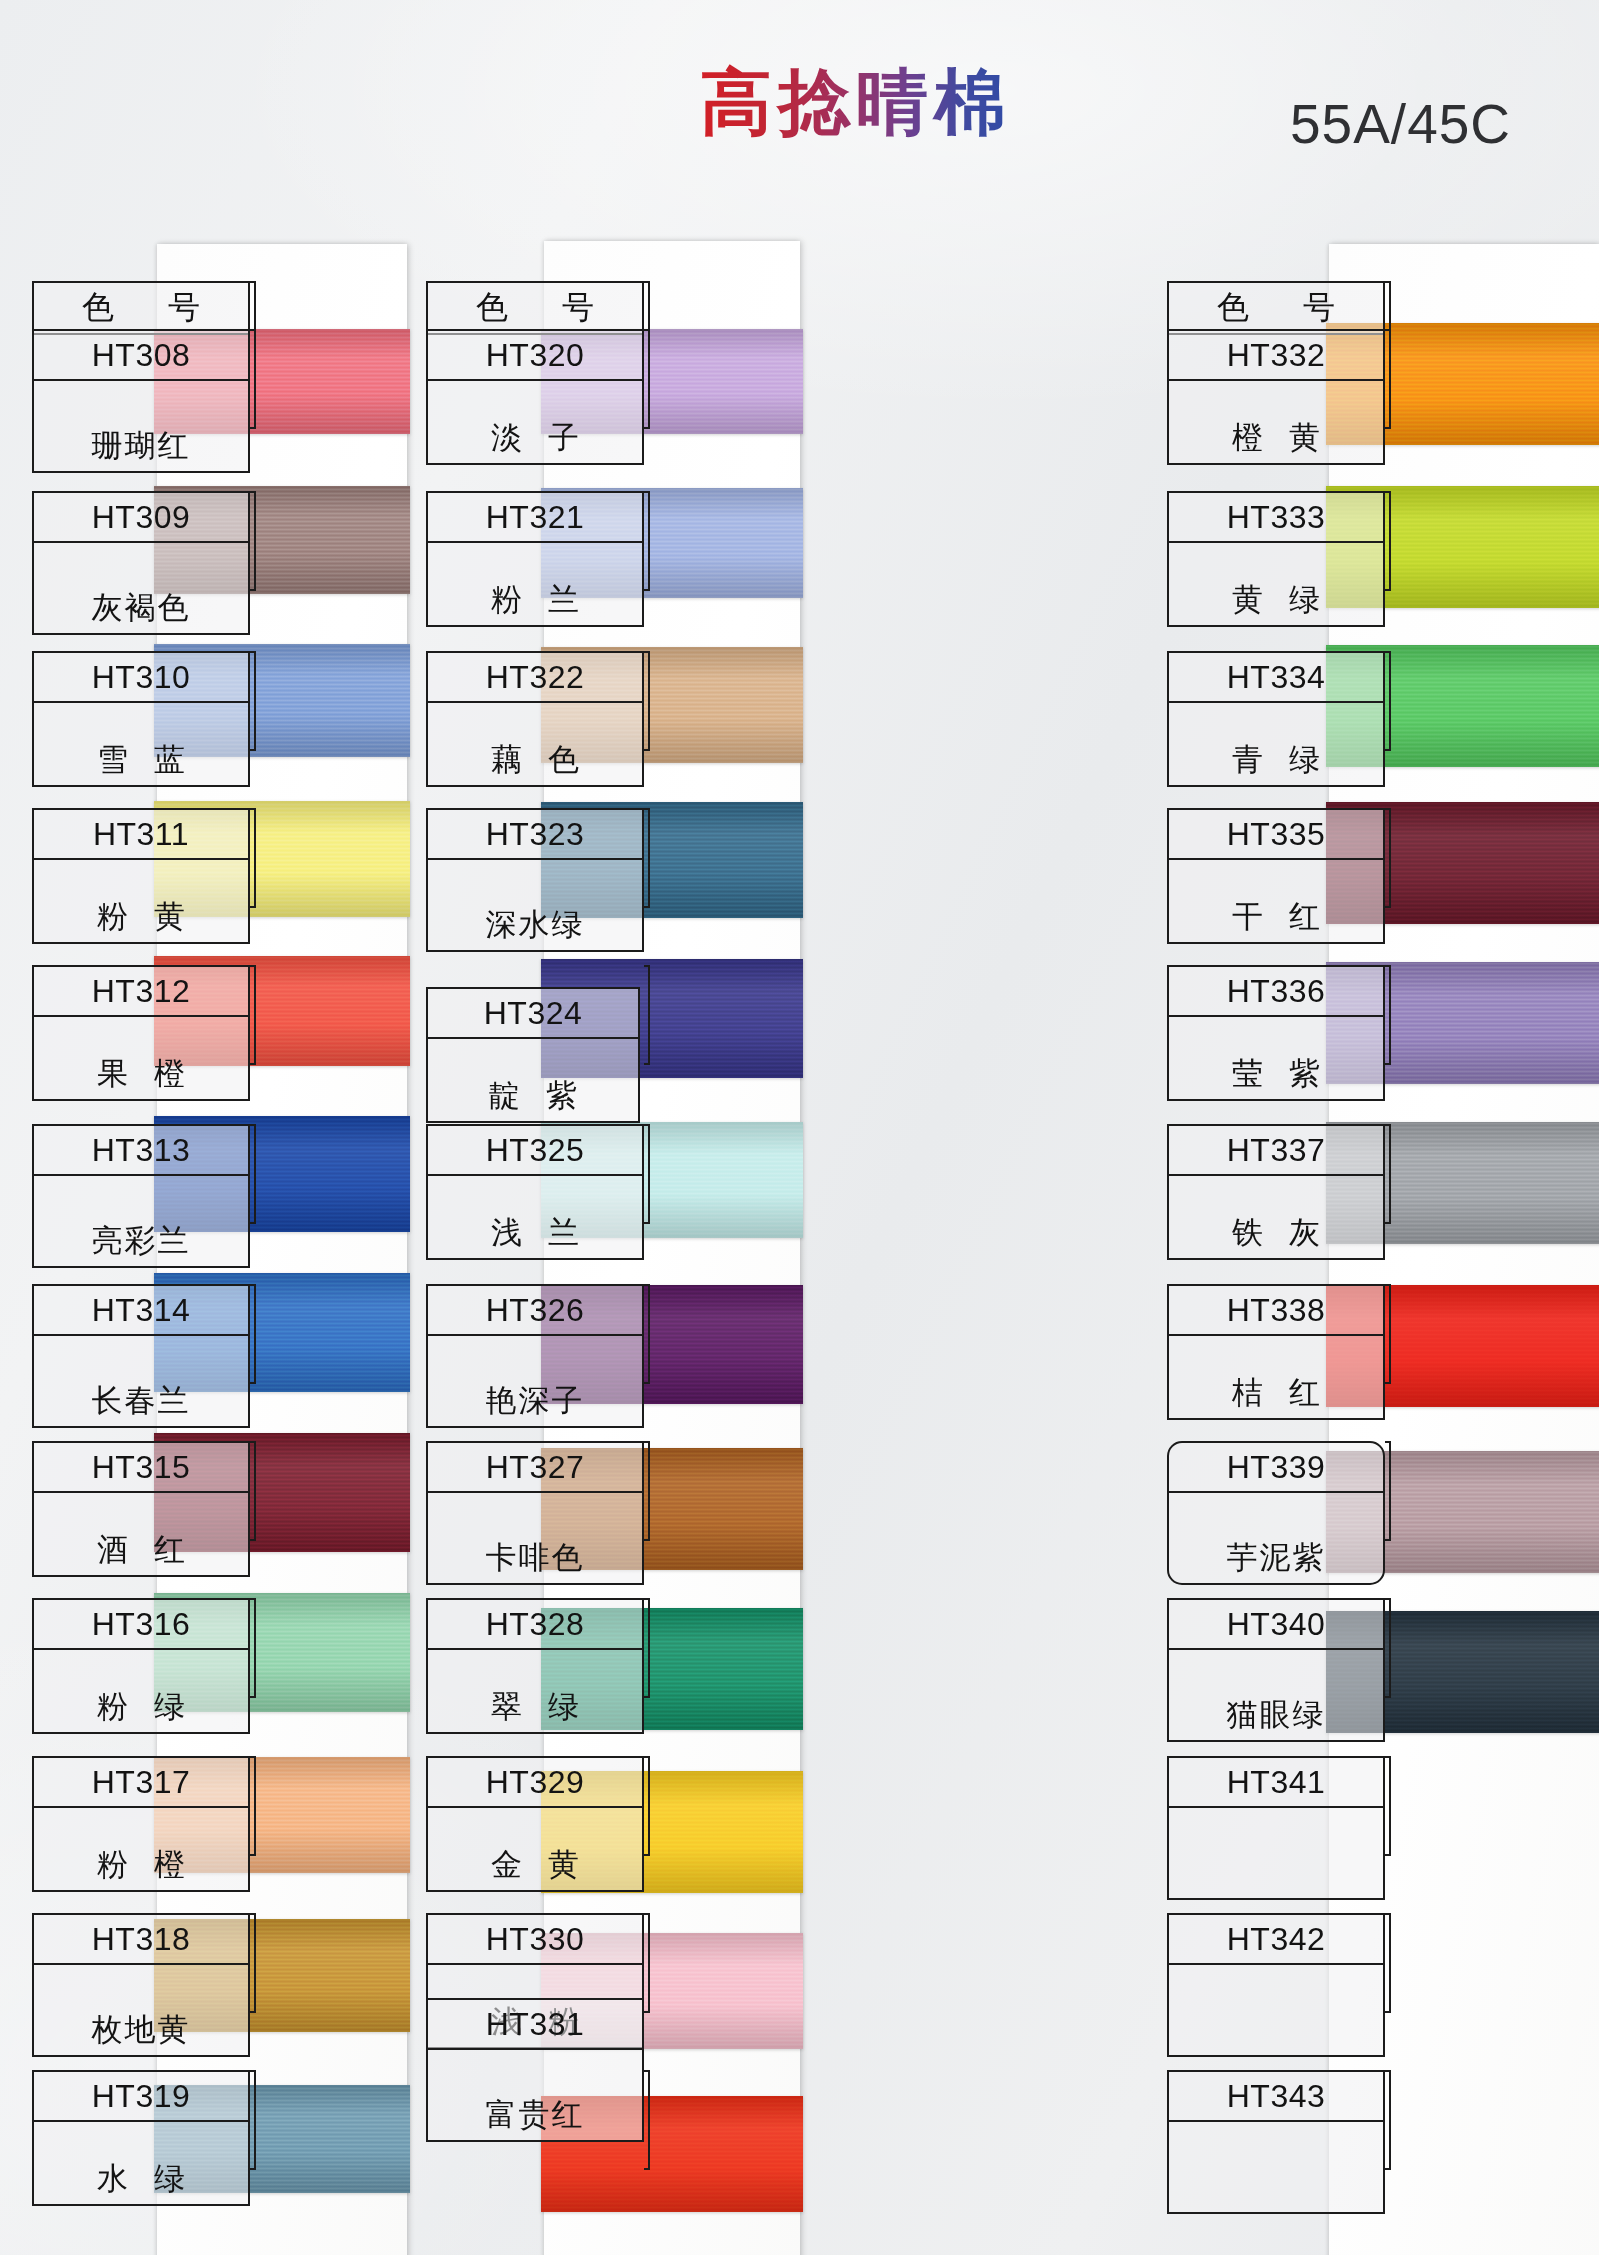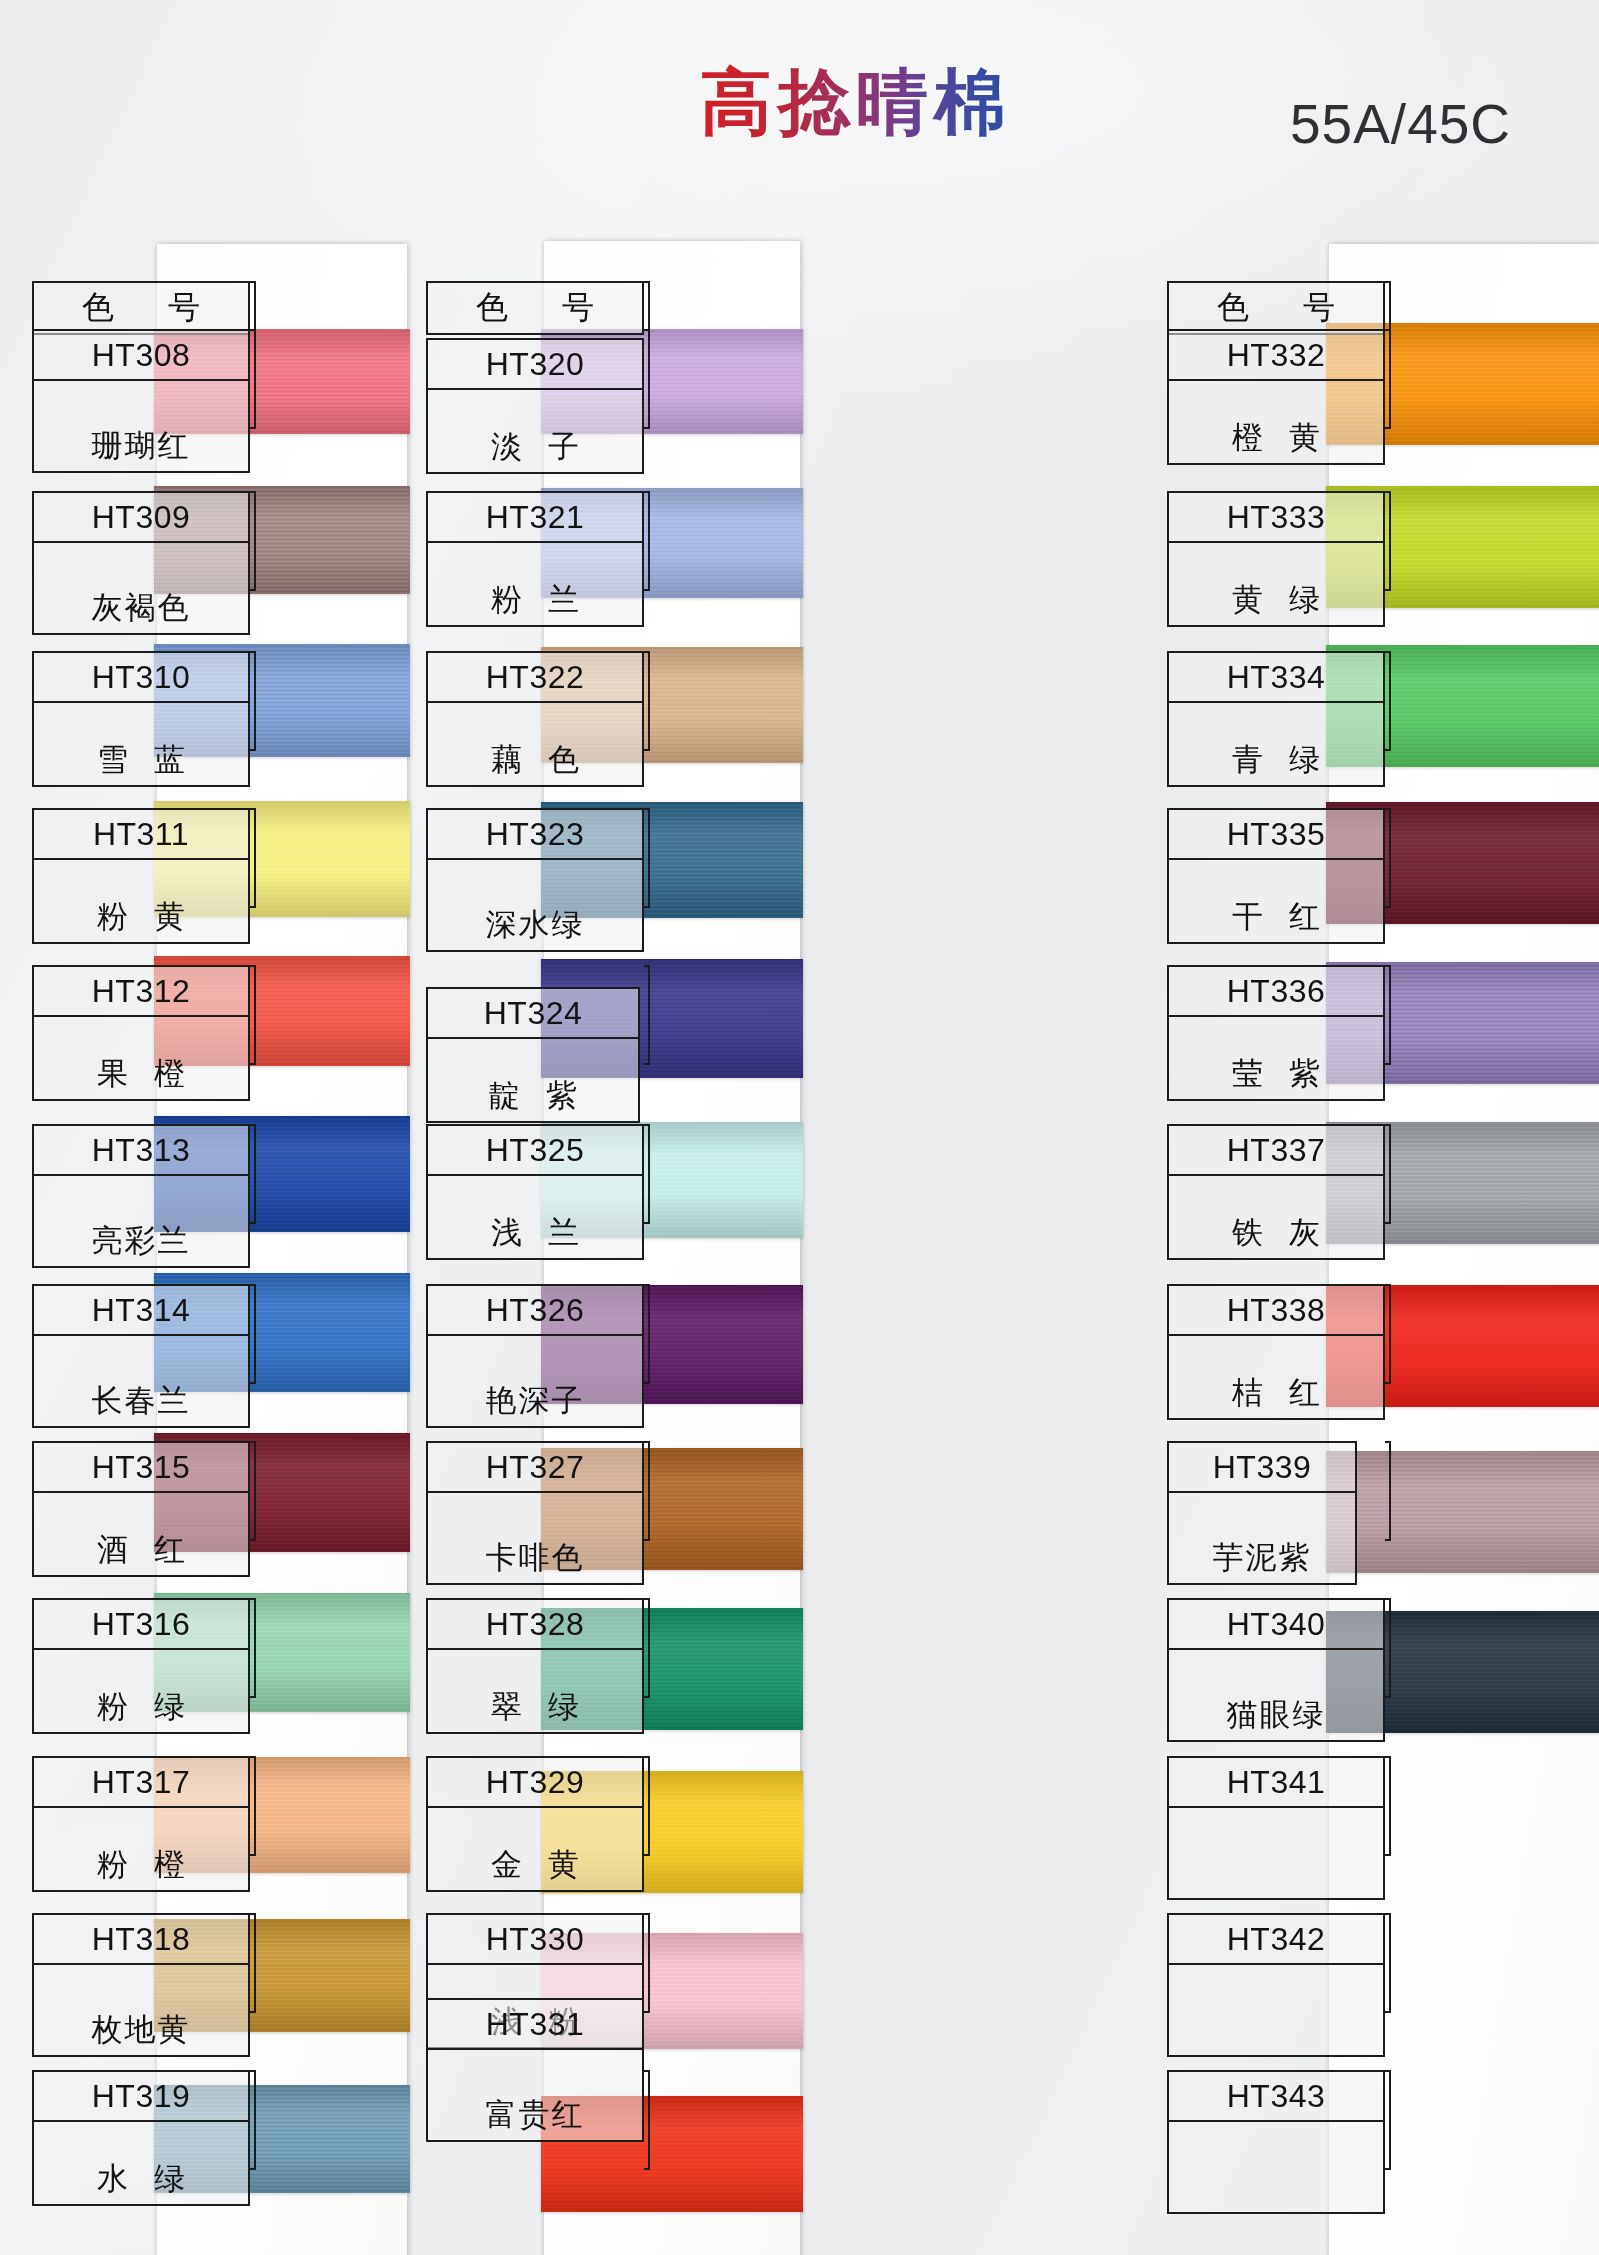--- a/index.html
+++ b/index.html
@@ -235,21 +235,21 @@
     <div class="col">
       <div class="strip" style="left: 544px; top: 241px; width: 256px; height: 2832px;"></div>
       <div class="lbl head" style="left: 426px; top: 281px; width: 218px;">
         <div class="cell">色 号</div>
       </div>
       <div class="stub" style="left: 644px; top: 281px; width: 6px; height: 50px;"></div>
       <div class="skein" style="left: 541px; top: 329px; width: 262px; height: 105px; background: rgb(199, 168, 222);">
         <div class="fibers"></div>
         <div class="shade"></div>
       </div>
-      <div class="lbl" style="left: 426px; top: 338px; width: 218px;">
+      <div class="lbl" style="left: 426px; top: 329px; width: 218px;">
         <div class="cell code">HT320</div>
         <div class="cell name sp2">淡子</div>
       </div>
       <div class="stub" style="left: 644px; top: 329px; width: 6px; height: 100px;"></div>
       <div class="skein" style="left: 541px; top: 488px; width: 262px; height: 110px; background: rgb(162, 180, 227);">
         <div class="fibers"></div>
         <div class="shade"></div>
       </div>
       <div class="lbl" style="left: 426px; top: 491px; width: 218px;">
         <div class="cell code">HT321</div>
@@ -413,21 +413,21 @@
       </div>
       <div class="lbl" style="left: 1167px; top: 1284px; width: 218px;">
         <div class="cell code">HT338</div>
         <div class="cell name sp2">桔红</div>
       </div>
       <div class="stub" style="left: 1385px; top: 1284px; width: 6px; height: 100px;"></div>
       <div class="skein" style="left: 1326px; top: 1451px; width: 276px; height: 122px; background: rgb(183, 155, 161);">
         <div class="fibers"></div>
         <div class="shade"></div>
       </div>
-      <div class="lbl" style="left: 1167px; top: 1441px; width: 190px;">
+      <div class="lbl" style="left: 1167px; top: 1441px; width: 218px; border-radius: 15px;">
         <div class="cell code">HT339</div>
         <div class="cell name sp3">芋泥紫</div>
       </div>
       <div class="stub" style="left: 1385px; top: 1441px; width: 6px; height: 100px;"></div>
       <div class="skein" style="left: 1326px; top: 1611px; width: 276px; height: 122px; background: rgb(36, 51, 63);">
         <div class="fibers"></div>
         <div class="shade"></div>
       </div>
       <div class="lbl" style="left: 1167px; top: 1598px; width: 218px;">
         <div class="cell code">HT340</div>

